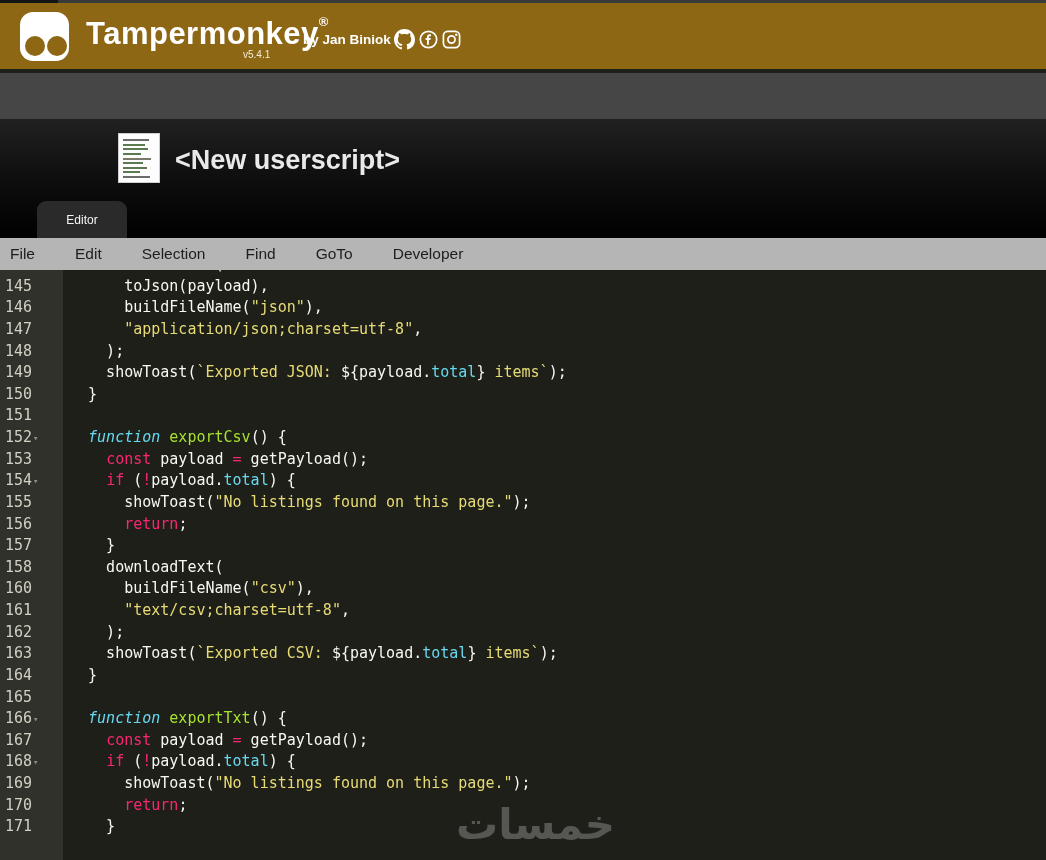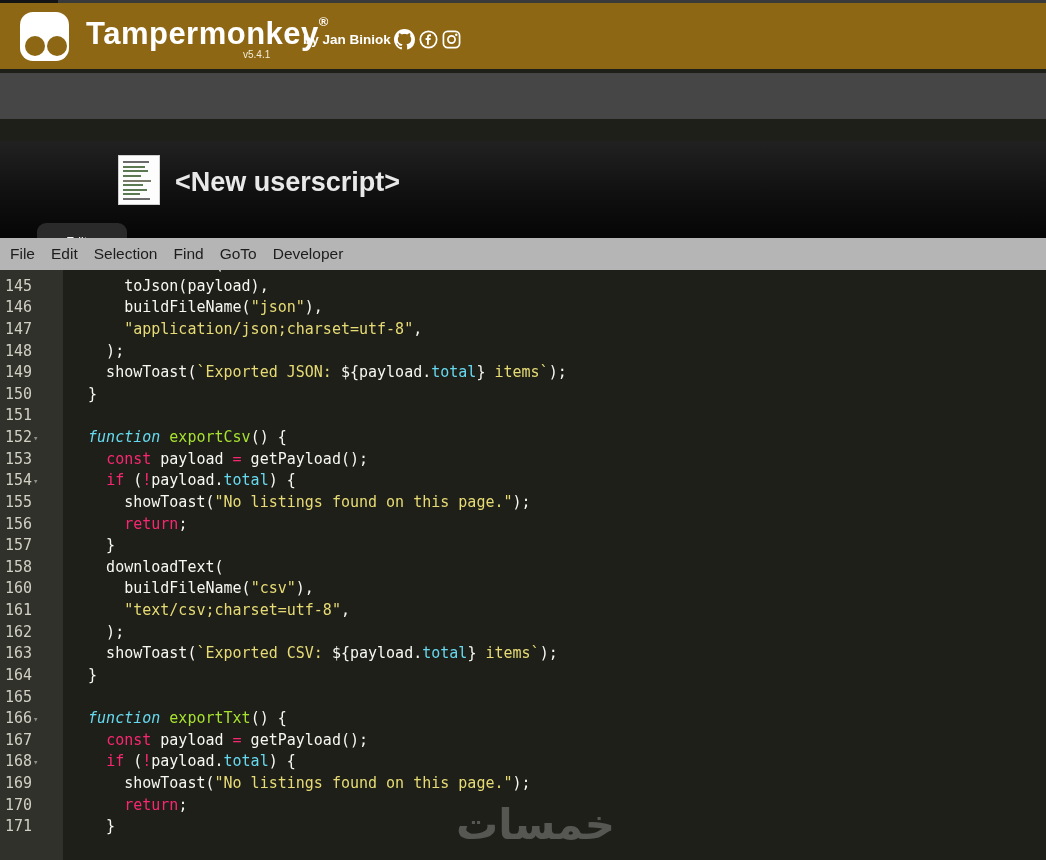--- a/index.html
+++ b/index.html
@@ -21,42 +21,42 @@
   .byline { position:absolute; left:303px; top:29px; color:#fff; font-weight:bold; font-size:13.5px; }
   .version { position:absolute; left:243px; top:46px; color:#f3ecd8; font-size:10px; }
   .social { position:absolute; left:394px; top:26px; display:flex; gap:4px; align-items:center; }
   .social svg { display:block; }
 
   
   .subheader { position:absolute; left:0; top:73px; width:1046px; height:46px; background:#464646; }
 
   
   .banner { position:absolute; left:0; top:119px; width:1046px; height:119px;
-            background:linear-gradient(180deg,#212121 0%,#101010 45%,#000 100%);margin-top:22px; }
+            background:linear-gradient(180deg,#212121 0%,#101010 45%,#000 100%); }
   .script-icon { position:absolute; left:118px; top:14px; width:42px; height:50px; background:#fdfdfd;
                  border:1px solid #cfcfcf; padding:5px 3px 4px 4px; display:flex; flex-direction:column; justify-content:space-between; }
   .script-icon i { display:block; height:2px; background:#5c7a52; }
   .script-icon i:nth-child(1){width:26px;background:#6b6b6b;}
   .script-icon i:nth-child(2){width:22px;}
   .script-icon i:nth-child(3){width:25px;}
   .script-icon i:nth-child(4){width:18px;}
   .script-icon i:nth-child(5){width:28px;background:#7a7a6a;}
   .script-icon i:nth-child(6){width:20px;}
   .script-icon i:nth-child(7){width:24px;}
   .script-icon i:nth-child(8){width:17px;}
   .script-icon i:nth-child(9){width:27px;background:#6b6b6b;}
   .banner-title { position:absolute; left:175px; top:26px; color:#e9e9e9; font-weight:bold; font-size:27px; }
 
   
   .tab { position:absolute; left:37px; bottom:0; width:90px; height:37px; background:#2a2a2a;
          border-radius:9px 9px 0 0; color:#f5f5f5; font-size:12px; display:flex; align-items:center; justify-content:center; }
 
   
   .menubar { position:absolute; left:0; top:238px; width:1046px; height:32px; background:#b5b5b5;
-             display:flex; align-items:center; padding-left:10px; gap:16px; }
+             display:flex; align-items:center; padding-left:10px; gap:40px; }
   .menu-item { color:#1d1d1d; font-size:15.5px; cursor:default; }
 
   
   .editor { position:absolute; left:0; top:270px; width:1046px; height:590px; background:#1f1f1a; overflow:hidden; }
   .gutter-bg { position:absolute; left:0; top:0; width:63px; height:590px; background:#31312b; }
   .code-lines { position:absolute; left:0; top:-16px; width:1046px;
                 font-family:"DejaVu Sans Mono", monospace; font-size:15px; line-height:21.63px; }
   .line { position:relative; height:21.63px;padding-left:18px; }
   .ln { position:absolute; left:5px; color:#d0d0c4; }
   .fold { position:absolute; left:33px; top:1px; color:#8f8f85; font-size:9px; }

